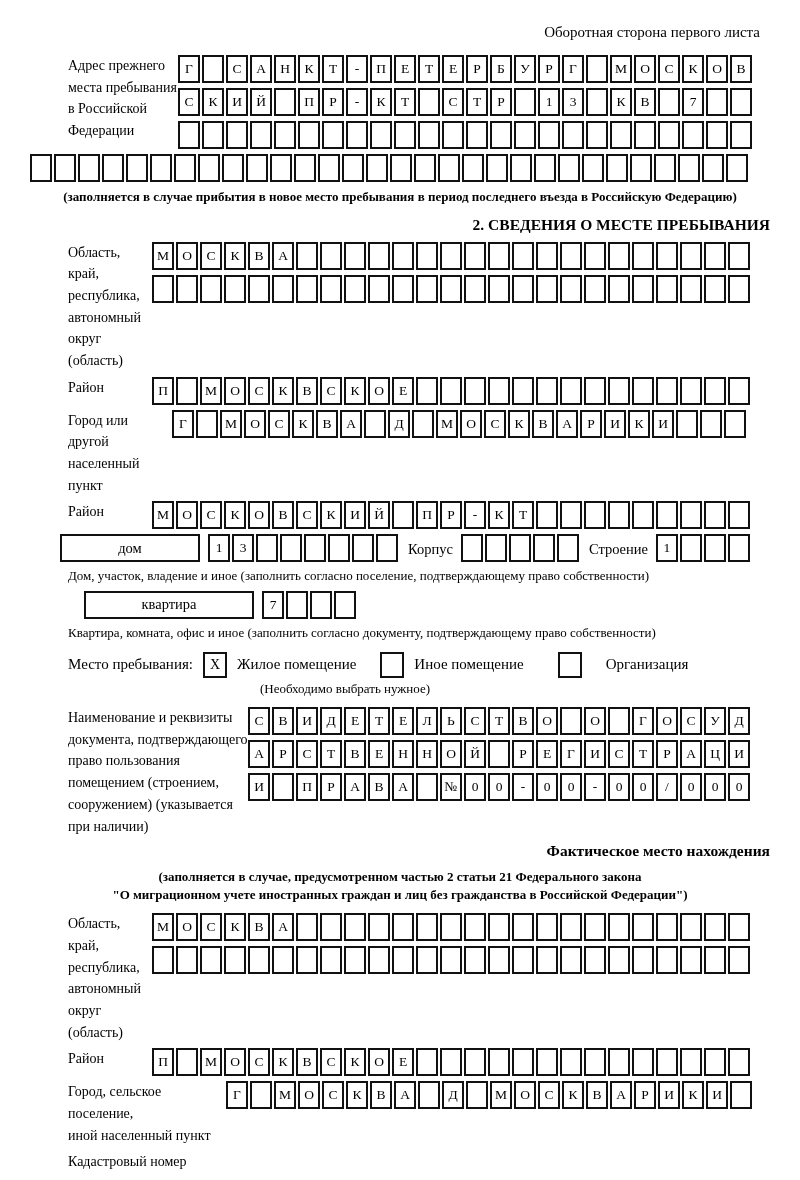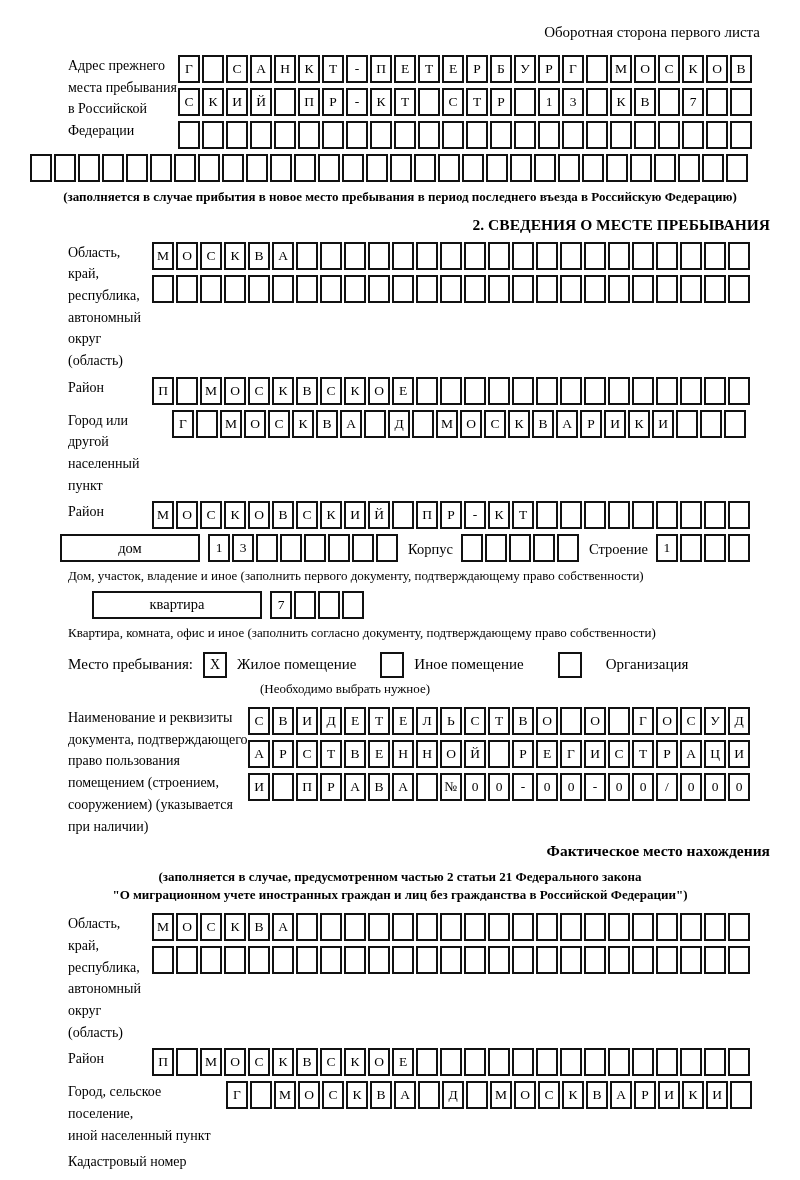--- a/index.html
+++ b/index.html
@@ -333,23 +333,23 @@
         <span class="cell"></span>
       </div>
     <div class="inline-lbl">Строение</div>
     <div class="cellrow">
         <span class="cell">1</span>
         <span class="cell"></span>
         <span class="cell"></span>
         <span class="cell"></span>
       </div>
   </div>
-  <div class="caption" style="padding-left:38px;">Дом, участок, владение и иное (заполнить первого документу, подтверждающему право собственности)</div>
-
-  <div class="frow mt6" style="margin-left:22px;align-items:flex-start;padding-left:40px;">
+  <div class="caption" style="padding-left:38px;">Дом, участок, владение и иное (заполнить согласно поселение, подтверждающему право собственности)</div>
+
+  <div class="frow mt6" style="margin-left:14px;align-items:flex-start;padding-left:40px;">
     <div class="widebox" style="width:166px;">квартира</div>
     <div class="cellrow">
         <span class="cell">7</span>
         <span class="cell"></span>
         <span class="cell"></span>
         <span class="cell"></span>
       </div>
   </div>
   <div class="caption" style="padding-left:38px;">Квартира, комната, офис и иное (заполнить согласно документу, подтверждающему право собственности)</div>
 

